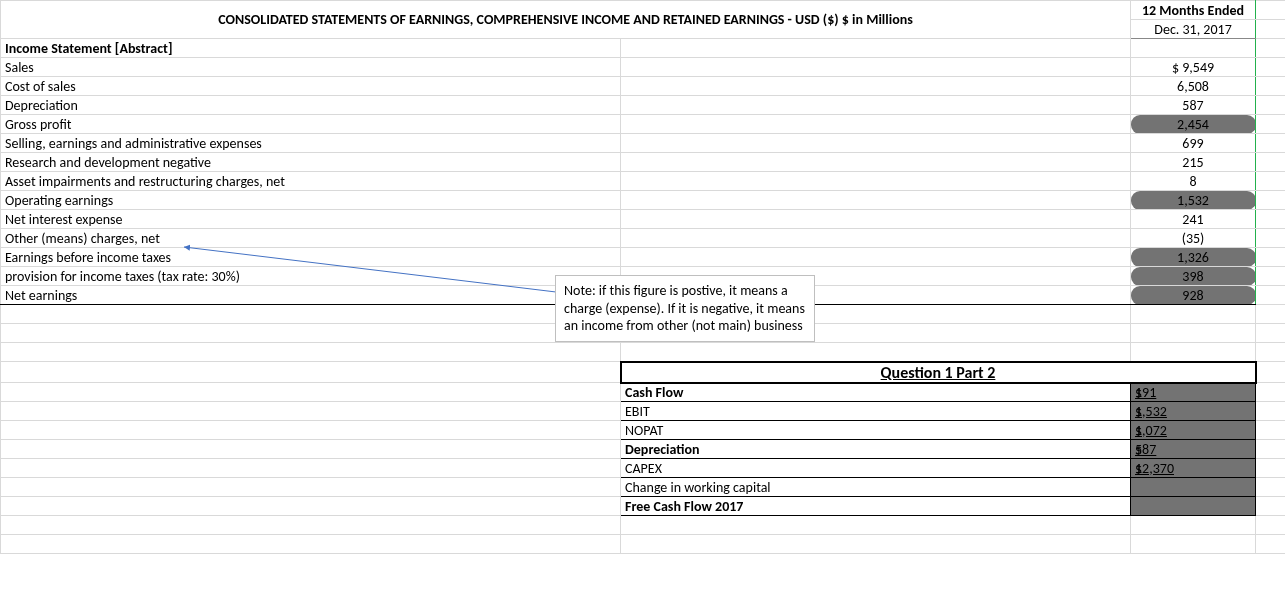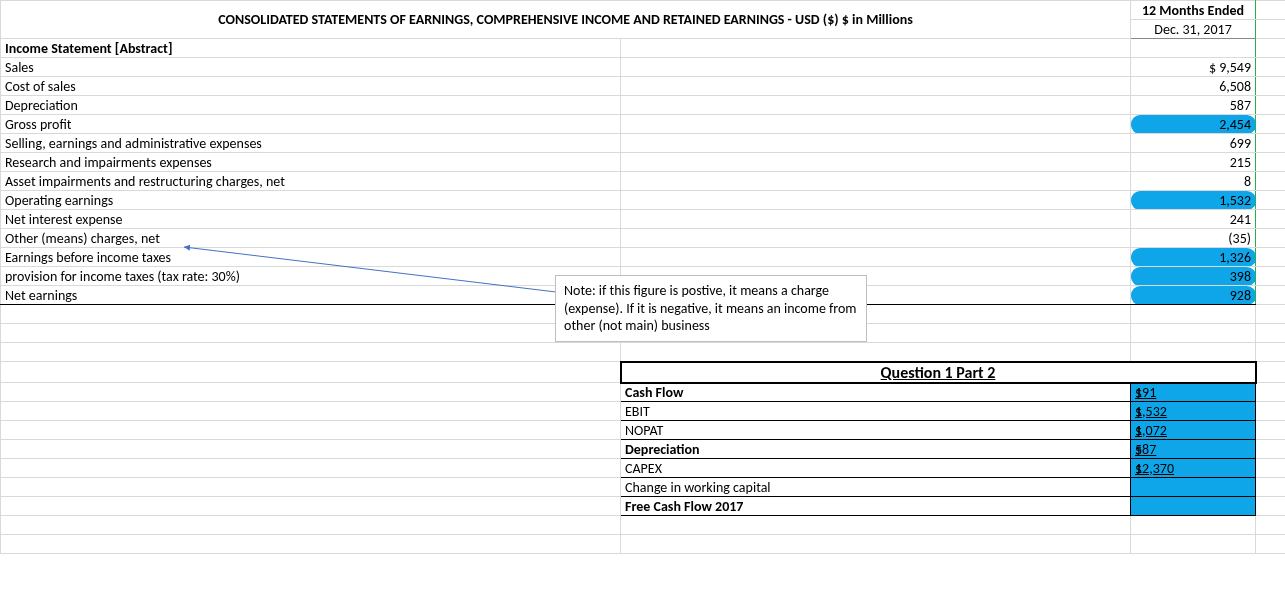--- a/index.html
+++ b/index.html
@@ -33,43 +33,43 @@
   col.c2 { width: 510px; }
   col.c3 { width: 125px; }
   col.c4 { width: 30px; }
 
   .title-row td {
     font-weight: bold;
     text-align: center;
   }
   .hdr2 { border-bottom: 1px solid #888 !important; }
   .bold { font-weight: bold; }
-  .right { text-align: right; }
+  .right { text-align: center; }
   .center { text-align: center; }
-  .hl { background: #0ea5e9; }
+  .hl { background: #737373; }
   .right-edge { border-right: 1px solid #22b14c !important; border-radius: 9px; }
   .bottom-edge-b { border-bottom: 1px solid #000 !important; }
 
   
   .qtop    { border-top: 2px solid #000 !important; }
   .qbottom { border-bottom: 2px solid #000 !important; }
   .qleft   { border-left: 2px solid #000 !important; }
   .qright  { border-right: 2px solid #000 !important; text-decoration: underline; }
   .qcell   { border: 1px solid #000 !important; }
 
   .acc { position: relative; }
   .acc .sym { position: absolute; left: 4px; }
   .acc .val { display: block; text-align: left; }
 
   
   .note {
     position: absolute;
     left: 555px;
     top: 275px;
-    width: 312px;
+    width: 260px;
     background: #fff;
     border: 1px solid #bfbfbf;
     padding: 6px 8px;
     font-size: 14px;
     line-height: 1.25;
     z-index: 5;
   }
   svg.arrow {
     position: absolute;
     left: 0; top: 0;
@@ -134,21 +134,21 @@
           <td class="right hl right-edge">2,454</td>
           <td></td>
         </tr>
   <tr>
           <td>Selling, earnings and administrative expenses</td>
           <td></td>
           <td class="right right-edge">699</td>
           <td></td>
         </tr>
   <tr>
-          <td>Research and impairments expenses</td>
+          <td>Research and development negative</td>
           <td></td>
           <td class="right right-edge">215</td>
           <td></td>
         </tr>
   <tr>
           <td>Asset impairments and restructuring charges, net</td>
           <td></td>
           <td class="right right-edge">8</td>
           <td></td>
         </tr>

